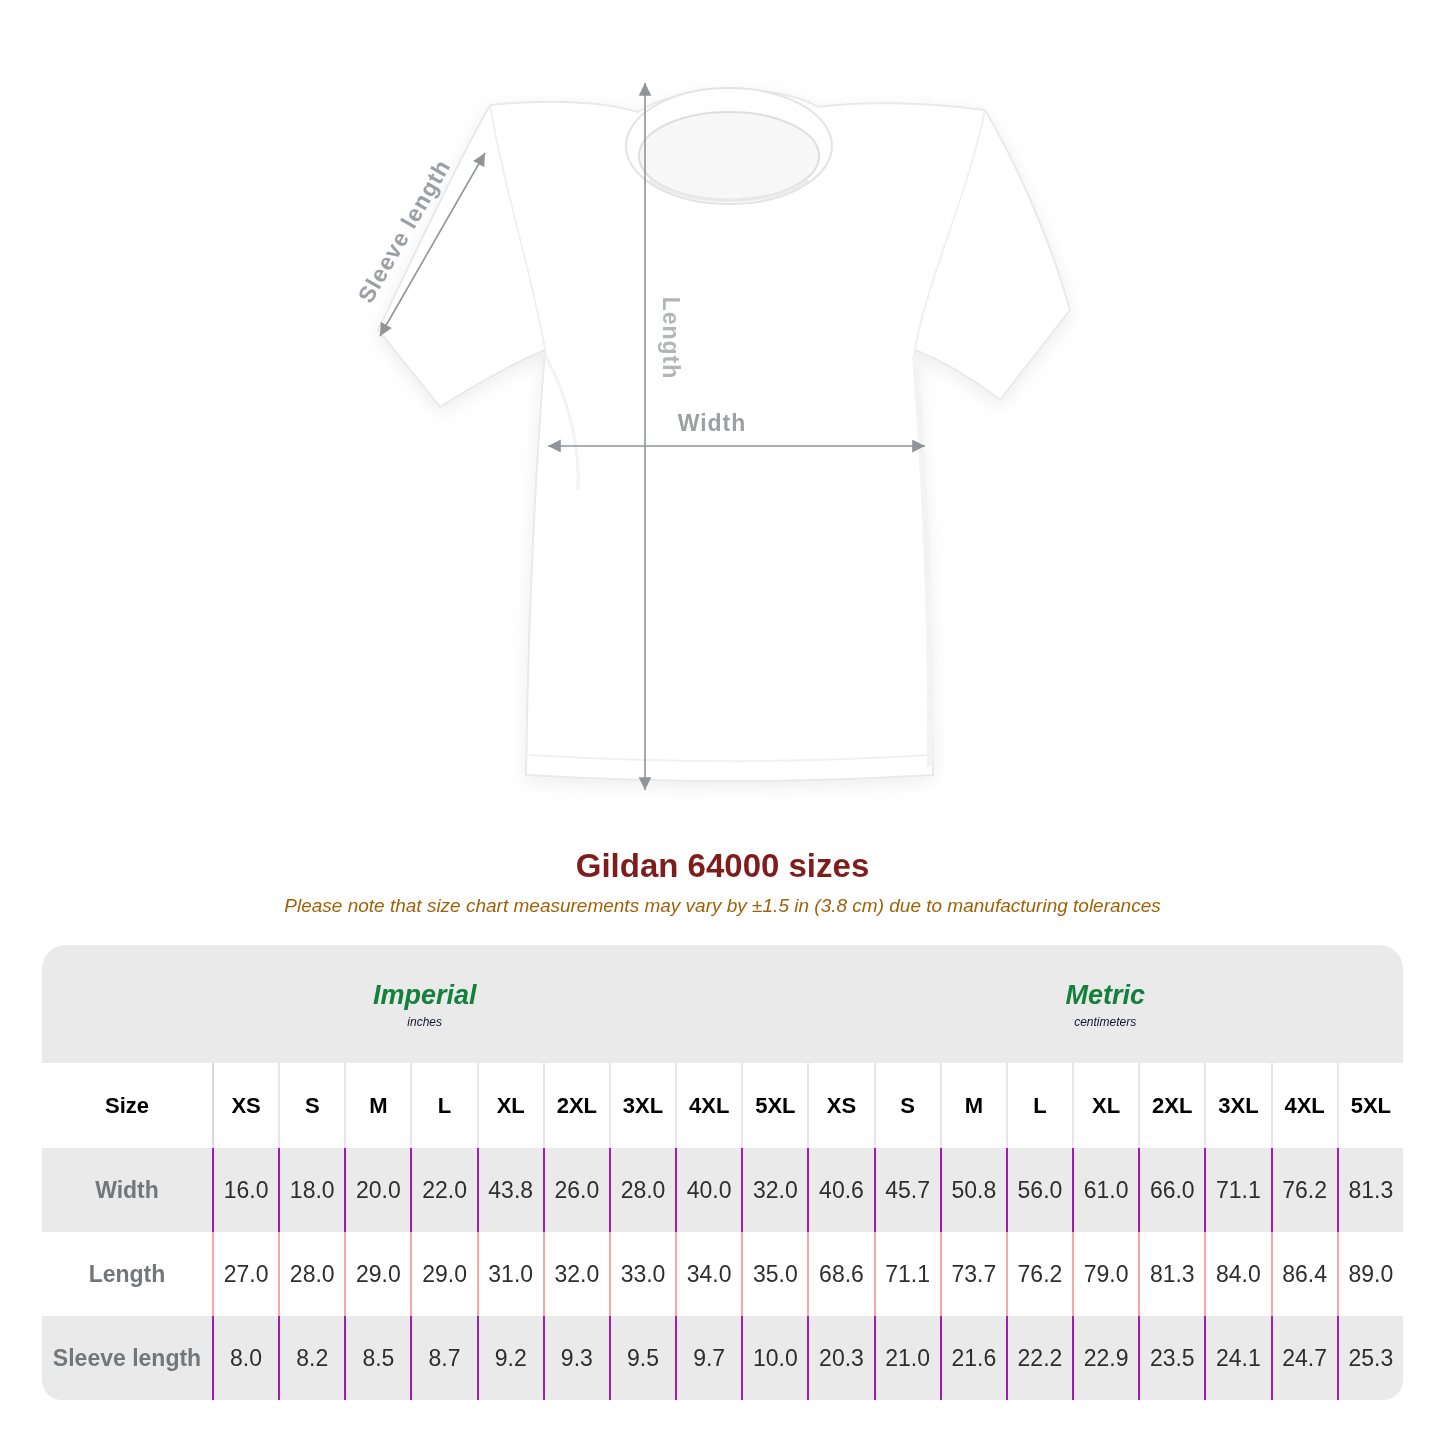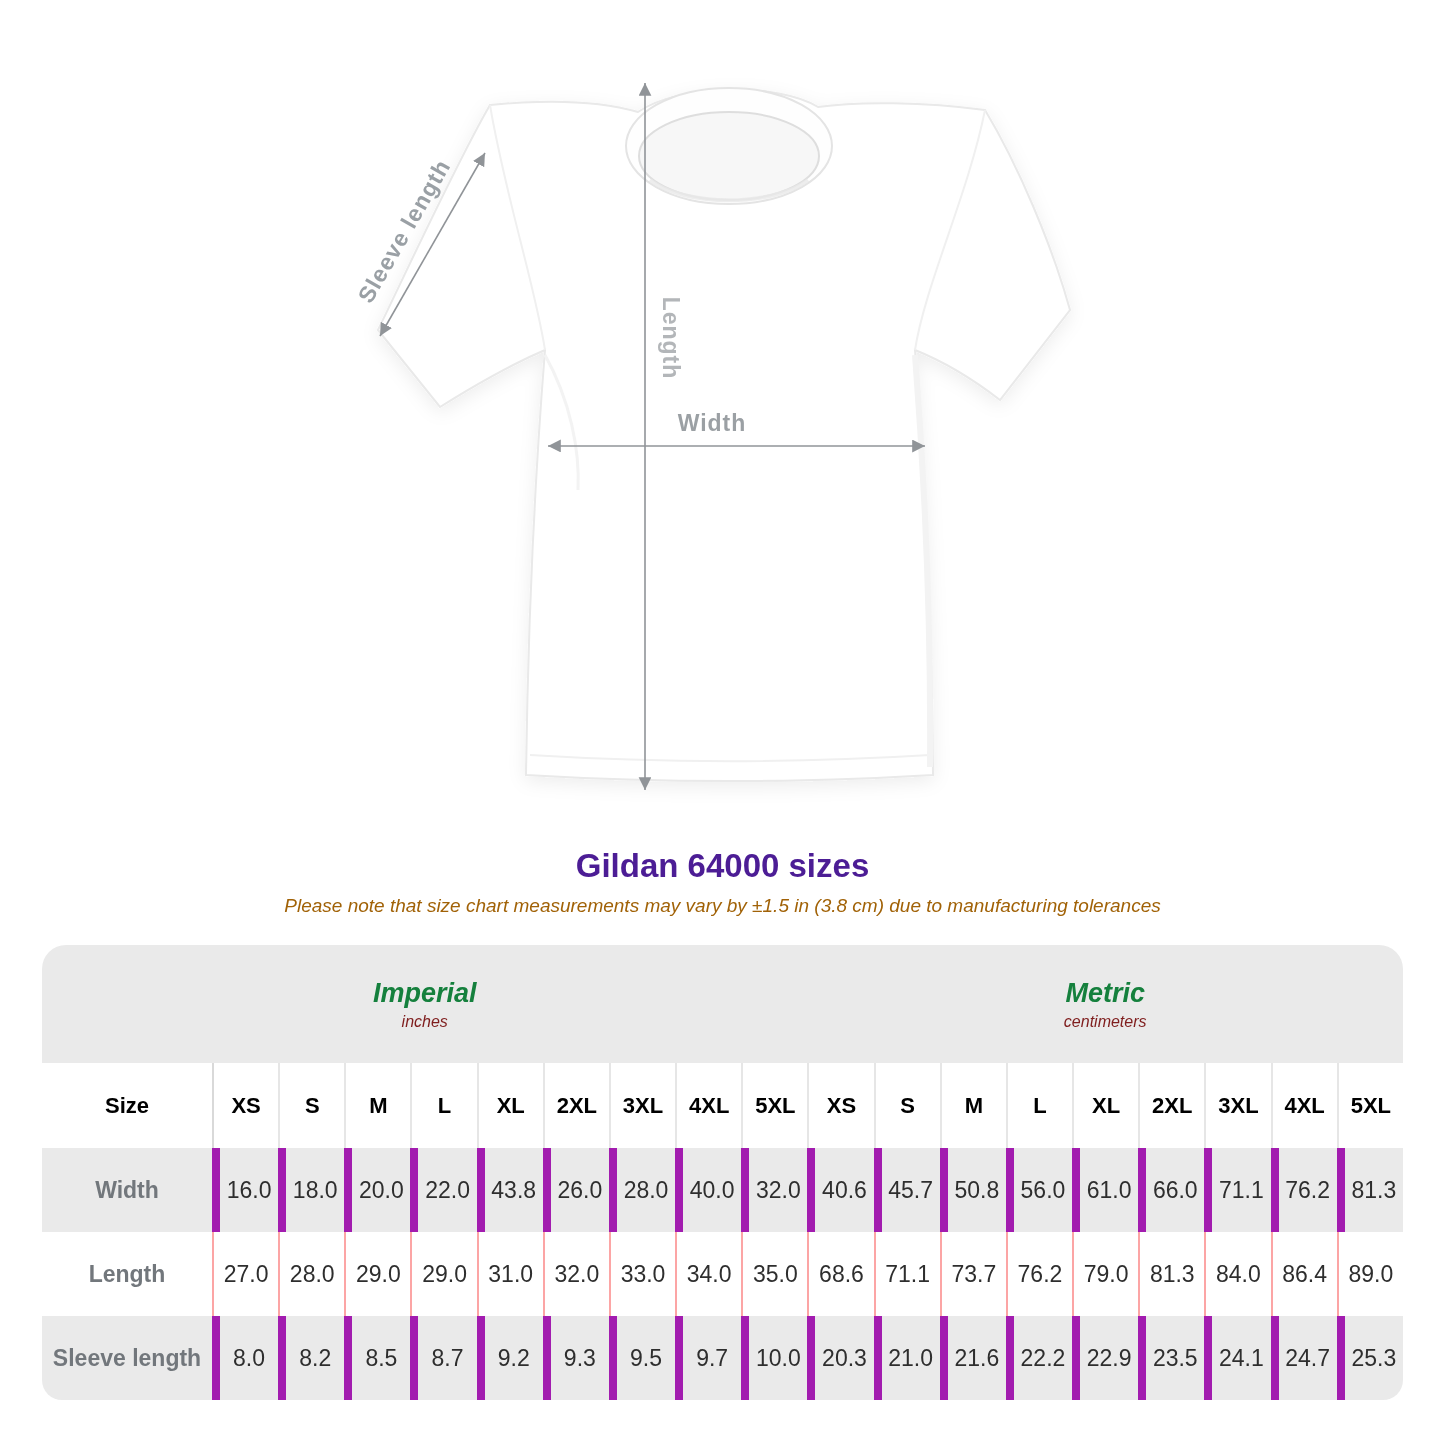--- a/index.html
+++ b/index.html
@@ -5,45 +5,45 @@
   html,body{margin:0;padding:0;background:#fff;}
   body{font-family:"Liberation Sans", sans-serif;}
   .page{position:relative;width:1445px;height:1445px;background:#fff;overflow:hidden;}
 
   
   .shirt-svg{position:absolute;left:340px;top:55px;width:760px;height:760px;}
   .shirt-svg text{font-family:"Liberation Sans", sans-serif;font-weight:bold;letter-spacing:1px;}
 
   
   .title-wrap{position:absolute;left:0;top:846px;width:1445px;text-align:center;}
-  .title{font-size:33px;font-weight:bold;color:#4c1d95;line-height:1.2;}
+  .title{font-size:33px;font-weight:bold;color:#7f1d1d;line-height:1.2;}
   .subtitle{margin-top:9px;font-size:19px;font-style:italic;color:#a16207;}
 
   
   .table-wrap{position:absolute;left:42px;top:945px;width:1361px;}
   table.size-table{width:1361px;border-collapse:separate;border-spacing:0;table-layout:fixed;}
   col.c-label{width:170px;}
 
   
   tr.group-row th{height:118px;background:#eaeaea;vertical-align:middle;padding:0;}
   tr.group-row th.gfirst{border-top-left-radius:24px;}
   tr.group-row th.glast{border-top-right-radius:24px;}
   .gl{font-size:27px;font-weight:bold;font-style:italic;color:#15803d;}
-  .gs{margin-top:4px;font-size:16px;font-style:italic;color:#7f1d1d;font-weight:normal;}
+  .gs{margin-top:4px;font-size:12px;font-style:italic;color:#0f172a;font-weight:normal;}
 
   
   tr.sizes-row th{height:85px;background:#fff;font-size:22px;font-weight:bold;color:#000000;vertical-align:middle;padding:0;}
   tr.sizes-row th.size-th{border-left:2px solid #e6e6e6;}
   tr.sizes-row th.first-data{border-left:2px solid #d9d9d9;}
 
   
   tbody th.row-label{font-size:23px;font-weight:bold;color:#72777c;vertical-align:middle;padding:0;}
   tbody td{height:84px;font-size:23px;color:#2e2e2e;text-align:center;vertical-align:middle;padding:0;}
   tbody tr.alt th.row-label, tbody tr.alt td{background:#eaeaea;}
-  tbody tr.alt td{border-left:8px solid #a21caf;margin-top:9px;}
+  tbody tr.alt td{border-left:2px solid #a21caf;margin-top:9px;}
   tbody tr.plain th.row-label, tbody tr.plain td{background:#fff;}
   tbody tr.plain td{border-left:2px solid #fca5a5;}
   tbody tr:last-child th.row-label{border-bottom-left-radius:20px;}
   tbody tr:last-child td:last-child{border-bottom-right-radius:20px;}
 </style>
 </head>
 <body>
 
 <div class="page">
 

